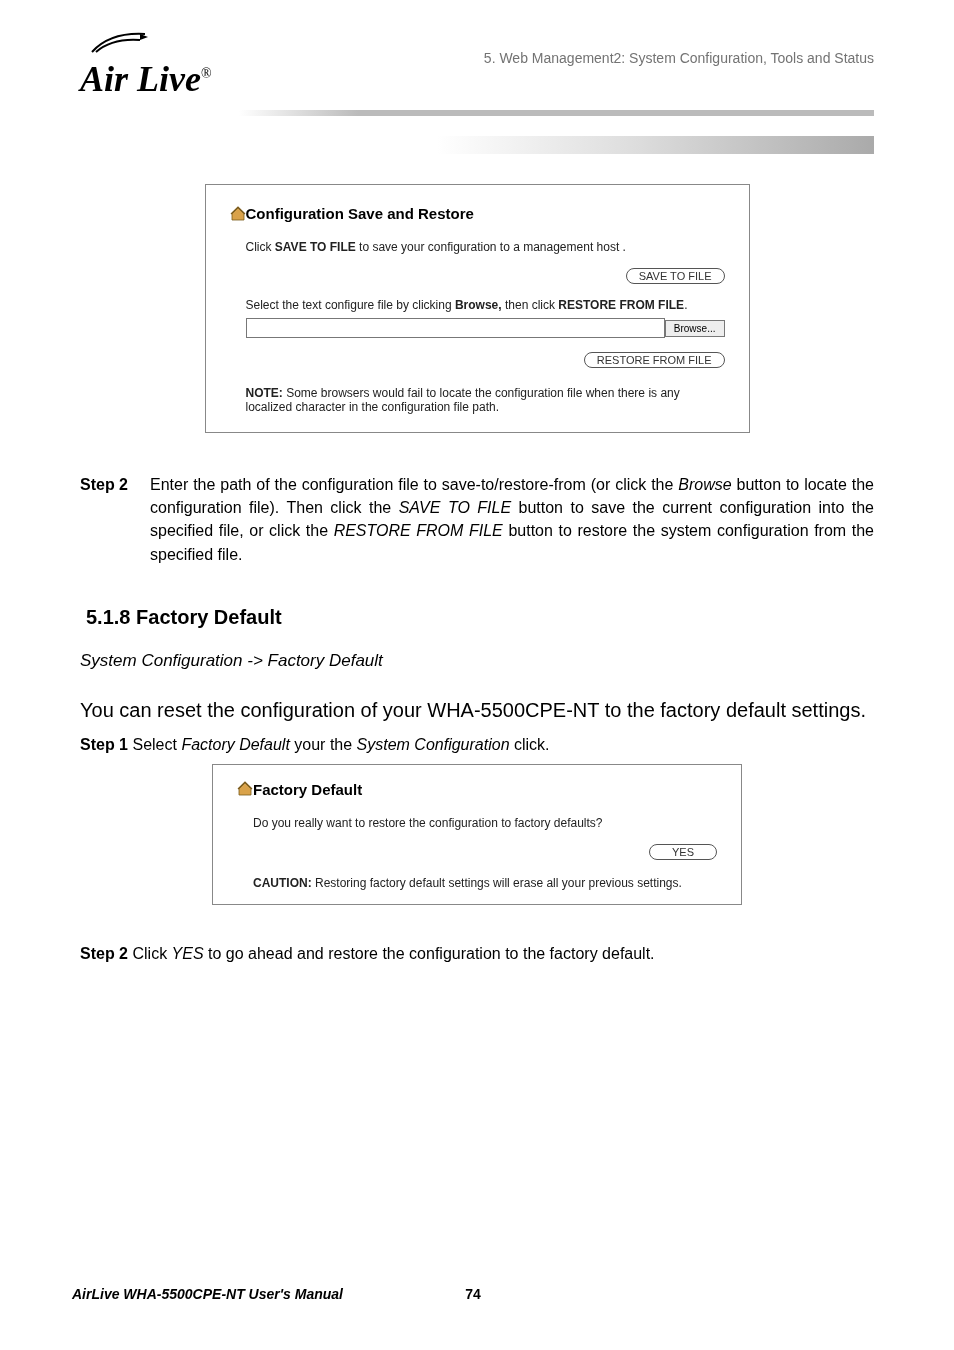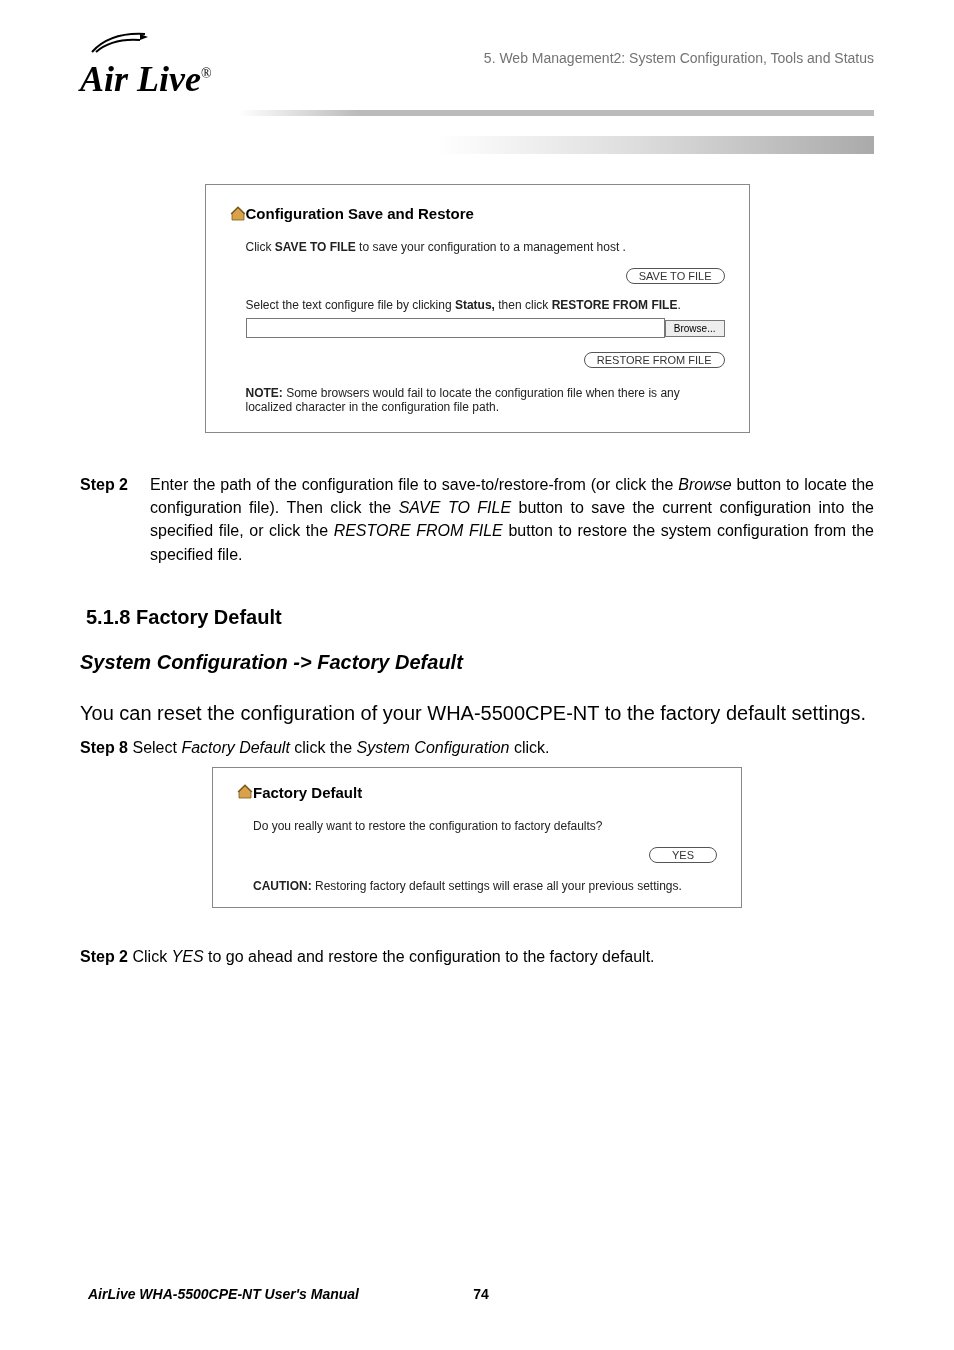--- a/index.html
+++ b/index.html
@@ -141,37 +141,37 @@
   .step-first {
     display: flex;
   }
   .step-first-label { width: 70px; flex-shrink:0; font-weight: bold; }
   h2.section-heading {
     font-size: 20px;
     font-weight: bold;
     margin: 0 0 22px 6px;
   }
   .path-line {
-    font-size: 20px;
+    font-size: 17px;
     font-style: italic;
-    font-weight: bold;
+    font-weight: normal;
     margin-bottom: 28px;
   }
   .desc-line {
     font-size: 20px;
     margin-bottom: 14px;
   }
   .step-simple {
     font-size: 16px;
     margin-bottom: 8px;
   }
   .footer {
     position: absolute;
     bottom: 48px;
-    left: 88px;
+    left: 72px;
     right: 80px;
     display: flex;
     align-items: baseline;
     font-size: 14px;
   }
   .footer-title {
     font-style: italic;
     font-weight: bold;
   }
   .footer-page {
@@ -212,21 +212,21 @@
         <span class="panel-title">Configuration Save and Restore</span>
       </div>
       <div class="panel-body">
         <div class="panel-line">
           <span>Click </span><b>SAVE TO FILE</b><span> to save your configuration to a management host .</span>
         </div>
         <div class="btn-row">
           <button class="oval-btn">SAVE TO FILE</button>
         </div>
         <div class="panel-line">
-          <span>Select the text configure file by clicking </span><b>Status,</b><span> then click </span><b>RESTORE FROM FILE</b><span>.</span>
+          <span>Select the text configure file by clicking </span><b>Browse,</b><span> then click </span><b>RESTORE FROM FILE</b><span>.</span>
         </div>
         <div class="file-row">
           <div class="file-input-box"></div>
           <button class="browse-btn">Browse...</button>
         </div>
         <div class="btn-row">
           <button class="oval-btn">RESTORE FROM FILE</button>
         </div>
         <div class="note-line">
           <b>NOTE:</b><span> Some browsers would fail to locate the configuration file when there is any localized character in the configuration file path.</span>
@@ -243,21 +243,21 @@
       </span>
     </div>
   </div>
 
   <h2 class="section-heading">5.1.8 Factory Default</h2>
   <div class="path-line">System Configuration -&gt; Factory Default</div>
 
   <div class="desc-line">You can reset the configuration of your WHA-5500CPE-NT to the factory default settings.</div>
 
   <div class="step-simple">
-    <b>Step 8</b><span> Select </span><i>Factory Default</i><span> click the </span><i>System Configuration</i><span> click.</span>
+    <b>Step 1</b><span> Select </span><i>Factory Default</i><span> your the </span><i>System Configuration</i><span> click.</span>
   </div>
 
   <div class="screenshot-outer">
     <div class="screenshot-box" style="width:530px; padding:16px 24px 14px 24px;">
       <div class="panel-title-row">
         <svg class="home-icon" viewBox="0 0 16 16">
           <path d="M2 8 L8 2 L14 8 L14 14 L2 14 Z" fill="#d9a24a" stroke="#7a5a1a" stroke-width="0.8"></path>
           <path d="M1 8 L8 1 L15 8" fill="none" stroke="#7a5a1a" stroke-width="1.2"></path>
         </svg>
         <span class="panel-title">Factory Default</span>

